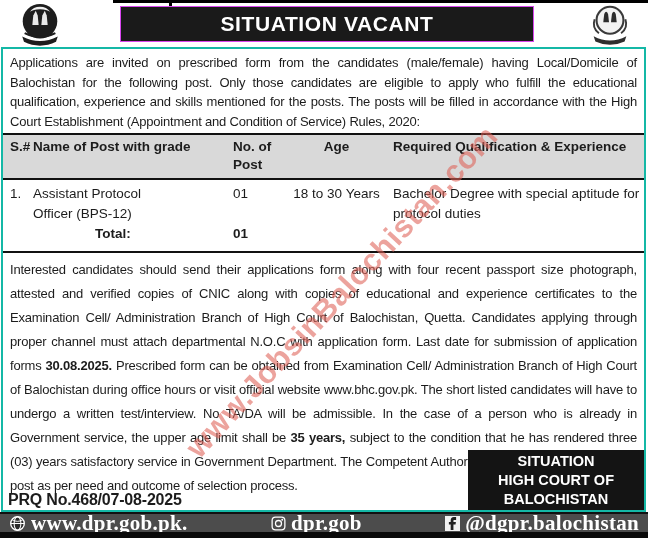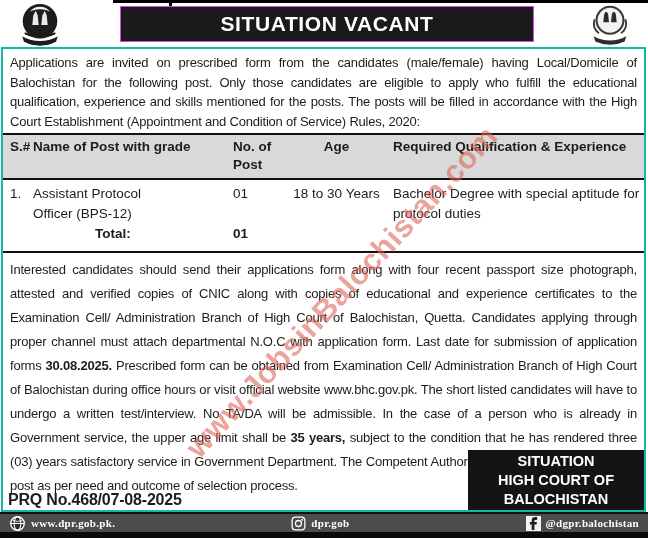--- a/index.html
+++ b/index.html
@@ -59,21 +59,21 @@
   .registrar {
     position:absolute; right:0; bottom:0; width:176px; height:60px; background:#141414;
     color:#fff; text-align:center; font-weight:bold; font-size:14.5px; line-height:19px; padding-top:2px;
   }
 
   
   .footer {
     position:absolute; left:0; right:0; bottom:6px; height:20px; background:#4c4c4c;
     border-top:2px solid #111; color:#fff; display:flex; align-items:center;
     justify-content:space-between; padding:0 9px;
-    font-family:"Liberation Serif", serif; font-weight:bold; font-size:11px; letter-spacing:0.3px;
+    font-family:"Liberation Serif", serif; font-weight:bold; font-size:21px; letter-spacing:0.3px;
   }
   .footer-item { display:flex; align-items:center; gap:5px; white-space:nowrap; }
   .icon-box { display:inline-flex; align-items:center; justify-content:center; }
   .tw-box { width:20px; height:15px; background:#c9c9c9; }
   .fb-box { width:15px; height:15px; background:#f2f2f2; }
   .black-strip { position:absolute; left:0; right:0; bottom:0; height:6px; background:#0a0a0a; }
 
   
   .watermark {
     position:absolute; left:92px; top:267px; width:500px; height:50px; line-height:50px;

